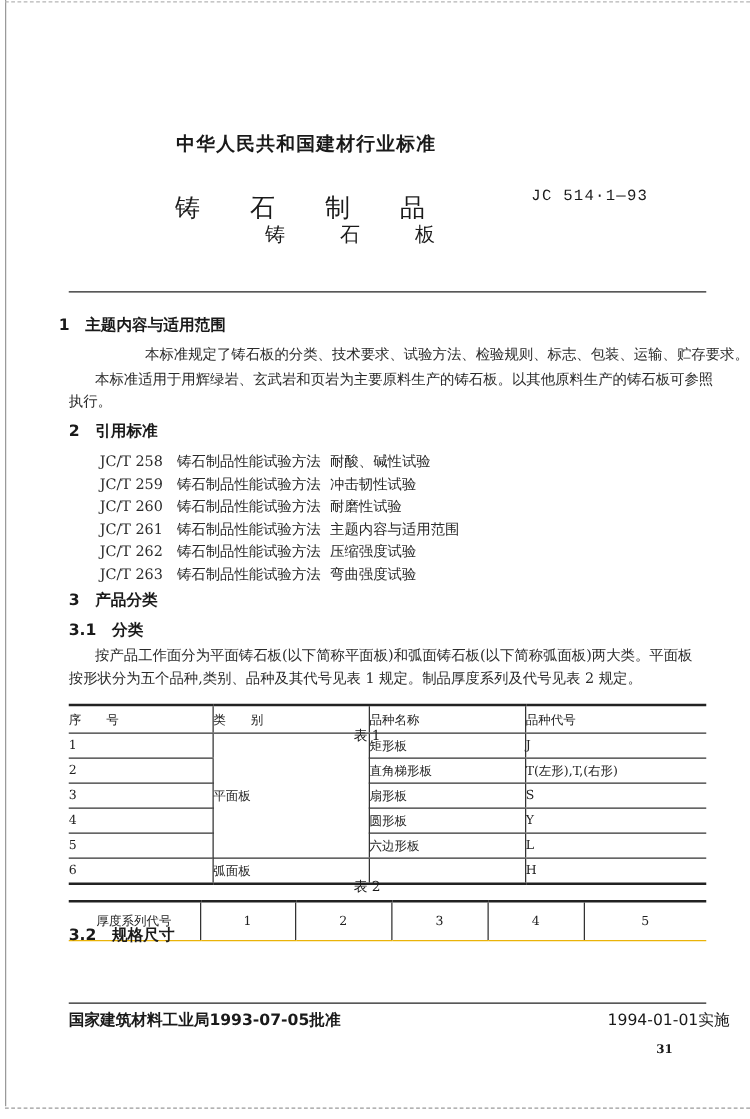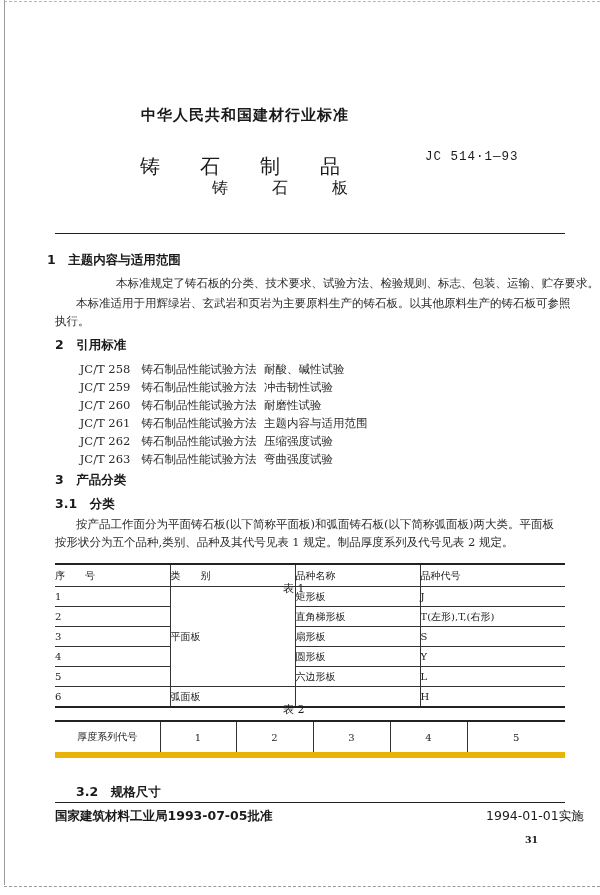--- a/index.html
+++ b/index.html
@@ -37,21 +37,21 @@
   table.t1 td, table.t1 th { border-bottom:1px solid #333; text-align:left; padding:0; height:19px; font-weight:normal; }
   table.t1 td + td, table.t1 th + th { border-left:1px solid #333; }
   table.t1 tr:first-child th { border-top:2px solid #222; height:21px; }
   table.t1 tr:last-child td { border-bottom:2px solid #222; }
   table.t1 td.merged { border-left:1px solid #333; }
 
   table.t2 { left:55px; top:720px; width:510px; }
   table.t2 td { border-bottom:1px solid #333; text-align:center; height:30px; padding:0; }
   table.t2 td + td { border-left:1px solid #333; }
   table.t2 tr:first-child td { border-top:2px solid #222; }
-  table.t2 tr:last-child td { border-bottom:6px solid #eab308; }
+  table.t2 tr:last-child td { border-bottom:1px solid #eab308; }
 
   .caption { font-size:11px; }
   .footer-left { left:55px; top:808px; font-size:12.5px; font-weight:bold; }
   .footer-right { left:486px; top:808px; font-size:12.5px; }
   .page-num { left:525px; top:834px; font-size:9.5px; font-weight:bold; }
 </style>
 </head>
 <body>
 
 <div class="scan-border-left"></div>
@@ -154,19 +154,19 @@
     <td>厚度系列代号</td>
     <td>1</td>
     <td>2</td>
     <td>3</td>
     <td>4</td>
     <td>5</td>
   </tr>
 </tbody>
   </table>
 
-<div class="abs sec sans" style="left:55px; top:784px;margin-left:21px;">3.2　规格尺寸</div>
+<div class="abs sec sans" style="left:55px; top:740px;">3.2　规格尺寸</div>
 
 <div class="hr" style="top:802px;"></div>
 
 <div class="abs footer-left sans">国家建筑材料工业局1993-07-05批准</div>
 <div class="abs footer-right sans">1994-01-01实施</div>
 <div class="abs page-num">31</div>
 
 </body></html>

